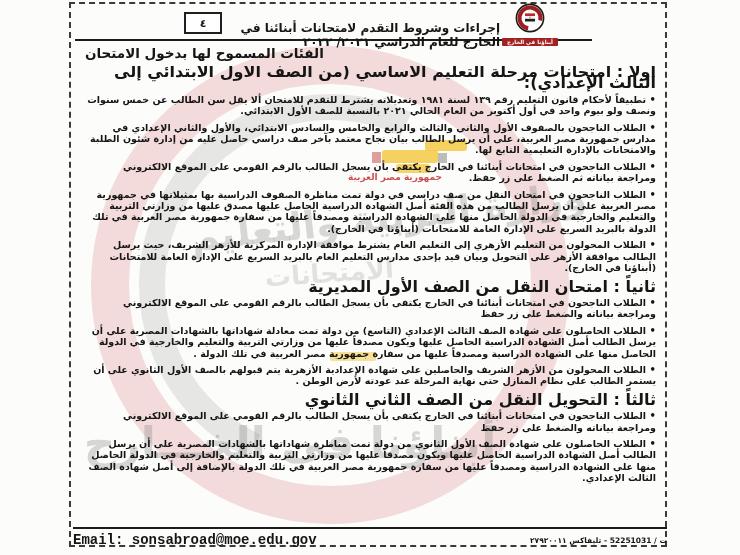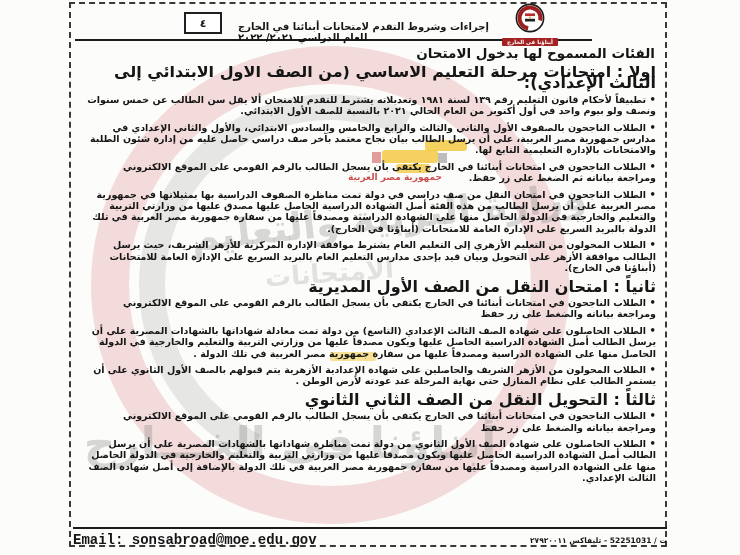--- a/index.html
+++ b/index.html
@@ -14,31 +14,31 @@
   }
   .watermark{position:absolute;left:0;top:0;z-index:0;pointer-events:none;}
   .numbox{
     position:absolute;left:184px;top:12px;width:34px;height:18px;
     border:2px solid #1f1f1f;background:#fff;z-index:3;
     display:flex;align-items:center;justify-content:center;
     font-size:11px;font-weight:bold;
   }
   .hdr-title{
     position:absolute;left:238px;top:21px;width:262px;z-index:3;
-    text-align:left;font-size:10px;font-weight:bold;direction:rtl;
+    text-align:right;font-size:12px;font-weight:bold;direction:rtl;
   }
   .logo{position:absolute;left:502px;top:3px;width:56px;text-align:center;z-index:3;}
   .logo-label{
     display:block;background:#a32121;color:#fff;font-size:5.5px;font-weight:bold;
     padding:1px 0;margin-top:1px;border-radius:1px;direction:rtl;
   }
   .divider{position:absolute;left:75px;top:39px;width:517px;height:2px;background:#1c1c1c;z-index:2;}
   .doc-title{
     position:absolute;left:85px;top:45px;width:570px;z-index:2;
-    text-align:right;font-size:13.5px;font-weight:bold;direction:rtl;
+    text-align:left;font-size:13.5px;font-weight:bold;direction:rtl;
   }
   .content{
     position:absolute;left:84px;top:66px;width:572px;height:458px;z-index:2;
     direction:rtl;text-align:right;font-size:9.5px;line-height:11.4px;font-weight:bold;
     overflow:hidden;
   }
   .content h3{
     font-size:16px;margin:7px 0 5px;font-weight:bold;
     text-underline-offset:2px;
   }

